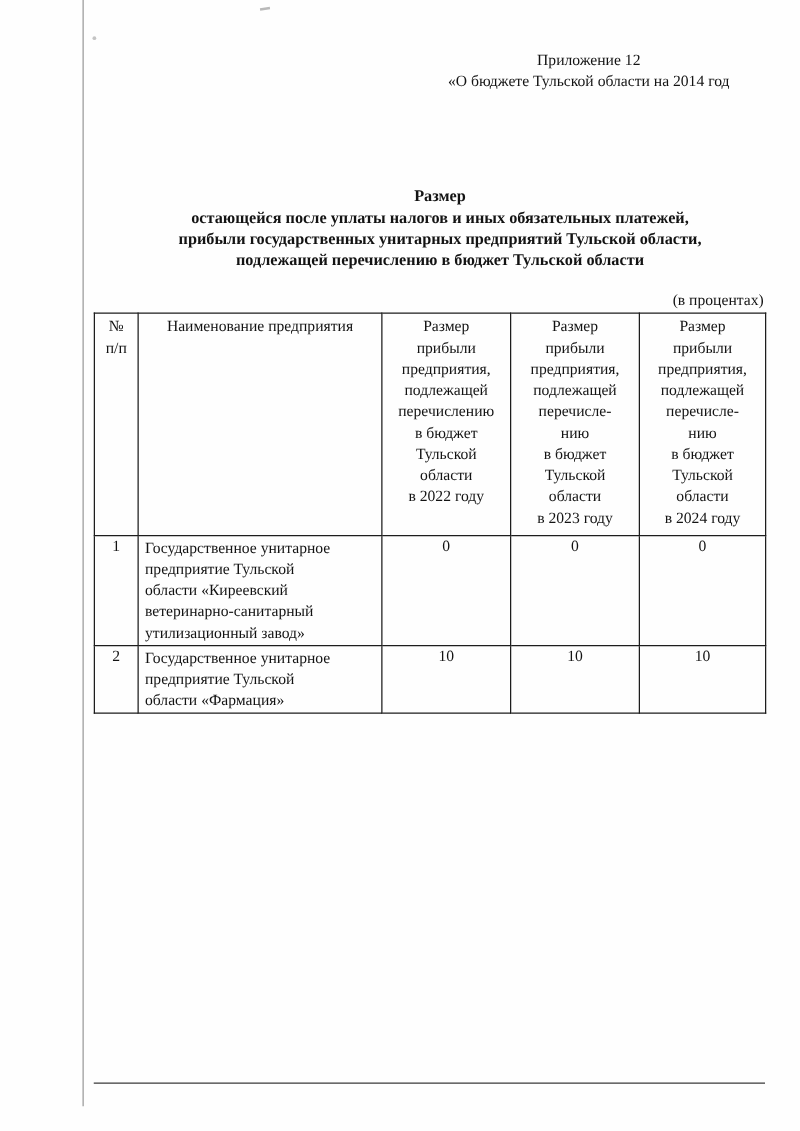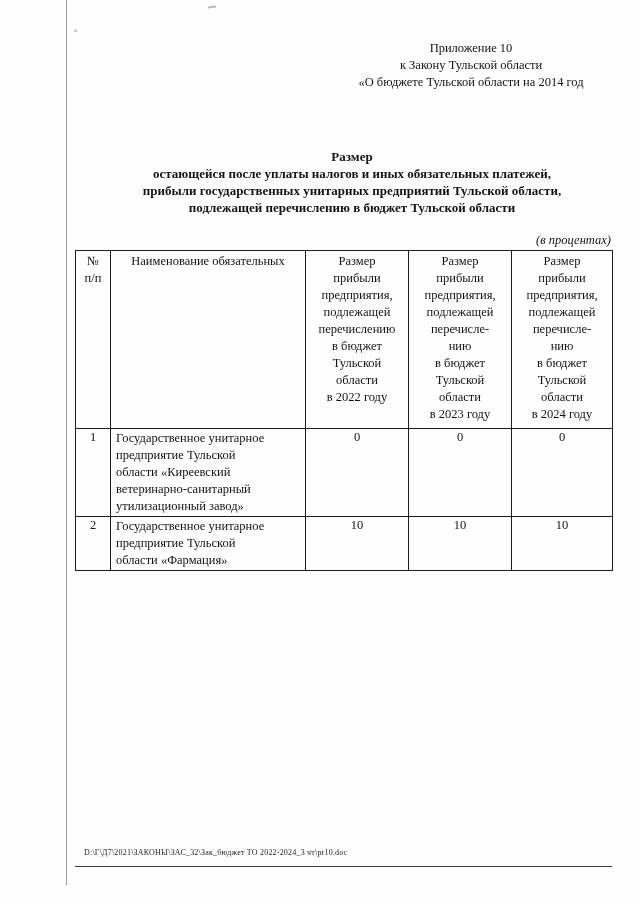--- a/index.html
+++ b/index.html
@@ -40,21 +40,20 @@
     font-weight: bold;
     font-size: 13px;
     line-height: 17px;
   }
 
   .units-note {
     position: absolute;
     top: 233px; left: 330px; width: 281px;
     text-align: right;
     font-size: 12.5px;
-    font-style: italic;
   }
 
   table.profit {
     position: absolute;
     top: 250px; left: 75px;
     width: 537px;
     border-collapse: collapse;
     font-size: 12.5px;
     table-layout: fixed;
   }
@@ -99,22 +98,21 @@
 </head>
 <body>
 
 <div class="page">
 
   <div class="scan-vline"></div>
   <div class="speck1"></div>
   <div class="speck2"></div>
 
   <div class="header-block">
-    <div>Приложение 10</div>
-    <div>к Закону Тульской области</div>
+    <div>Приложение 12</div>
     <div>«О бюджете Тульской области на 2014 год</div>
   </div>
 
   <div class="title-block">
     <div>Размер</div>
     <div>остающейся после уплаты налогов и иных обязательных платежей,</div>
     <div>прибыли государственных унитарных предприятий Тульской области,</div>
     <div>подлежащей перечислению в бюджет Тульской области</div>
   </div>
 
@@ -125,21 +123,21 @@
       <col style="width:35px">
       <col style="width:195px">
       <col style="width:103px">
       <col style="width:103px">
       <col style="width:101px">
     </colgroup>
     <thead>
       <tr>
         <th>№
 п/п</th>
-        <th>Наименование обязательных</th>
+        <th>Наименование предприятия</th>
         <th>Размер
 прибыли
 предприятия,
 подлежащей
 перечислению
 в бюджет
 Тульской
 области
 в 2022 году</th>
         <th>Размер
@@ -181,16 +179,15 @@
         <td class="cell-name">Государственное унитарное
 предприятие Тульской
 области «Фармация»</td>
         <td class="cell-val">10</td>
         <td class="cell-val">10</td>
         <td class="cell-val">10</td>
       </tr>
     </tbody>
   </table>
 
-  <div class="file-footer">D:\Г\Д7\2021\ЗАКОНЫ\ЗАС_32\Зак_бюджет ТО 2022-2024_3 чт\pr10.doc</div>
   <div class="bottom-line"></div>
 
 </div>
 
 </body></html>

